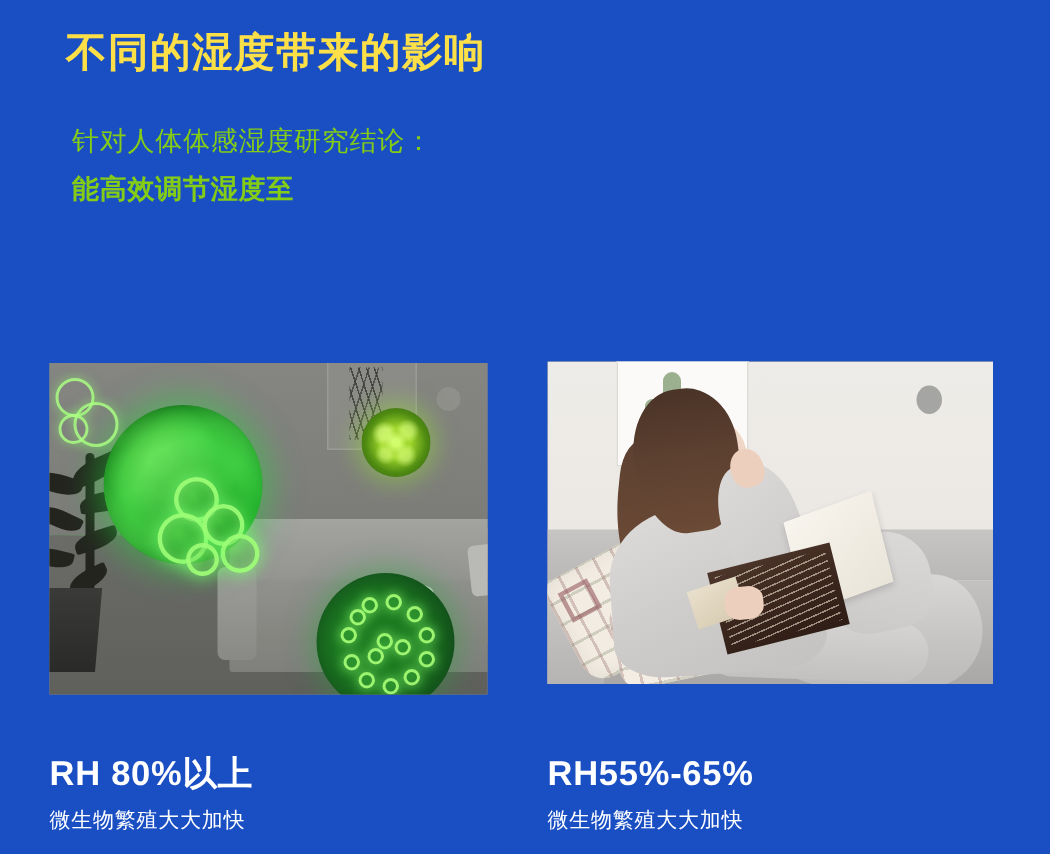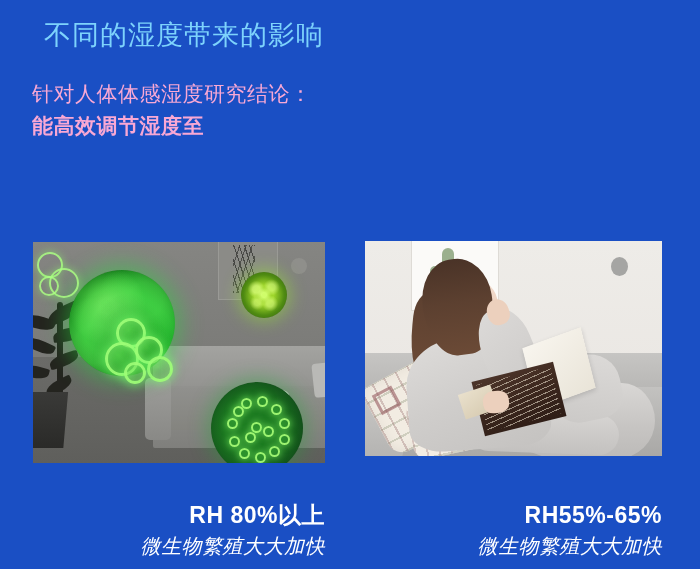--- a/index.html
+++ b/index.html
@@ -21,34 +21,34 @@
     inset: 0;
     background: #1a4fc4;
   }
 
   
   .title {
     position: absolute;
     left: 44px;
     top: 19px;
     font-size: 27px;
-    font-weight: 400;
-    color: #7dd3fc;
+    font-weight: 700;
+    color: #fde047;
     letter-spacing: 1px;
     line-height: 1.25;
     white-space: nowrap;
     text-align: right;
   }
 
   .subtitle-block {
     position: absolute;
-    left: 32px;
+    left: 48px;
     top: 78px;
-    color: #f9a8d4;
-    font-size: 21px;
+    color: #84cc16;
+    font-size: 18px;
     line-height: 32px;
     letter-spacing: 0.5px;
     white-space: nowrap;
   }
   .sub-line { display: block; font-weight: 400; }
   .sub-line.bold { font-weight: 700; }
   .sub-line .bold-inline { font-weight: 700; }
 
   
   .photo {
@@ -365,26 +365,26 @@
     background: repeating-linear-gradient(170deg, rgba(240,230,210,.55) 0 1px, transparent 1px 5px);
   }
   .book-edge {
     position:absolute; left:96px; top:148px; width:34px; height:26px;
     background: linear-gradient(160deg,#e9e0cc 0%, #d6cab0 100%);
     transform: rotate(-18deg);
   }
 
   
   .caption {
-    position:absolute; text-align:right; color:#ffffff;
+    position:absolute; text-align:left; color:#ffffff;
   }
   .cap-left  { left:33px;  top:500px; width:292px; }
   .cap-right { left:365px; top:500px; width:297px; }
   .cap-main  { font-size:23px; font-weight:700; letter-spacing:.5px; line-height:30px; }
-  .cap-sub   { font-size:20px; font-weight:400; letter-spacing:.5px; line-height:28px; margin-top:2px;font-style:italic; }
+  .cap-sub   { font-size:14px; font-weight:400; letter-spacing:.5px; line-height:28px; margin-top:2px; }
 </style>
 </head>
 <body>
 
 <div class="poster">
 
   <div class="title">不同的湿度带来的影响</div>
 
   <div class="subtitle-block">
     <span class="sub-line">针对人体体感湿度研究结论：</span>

